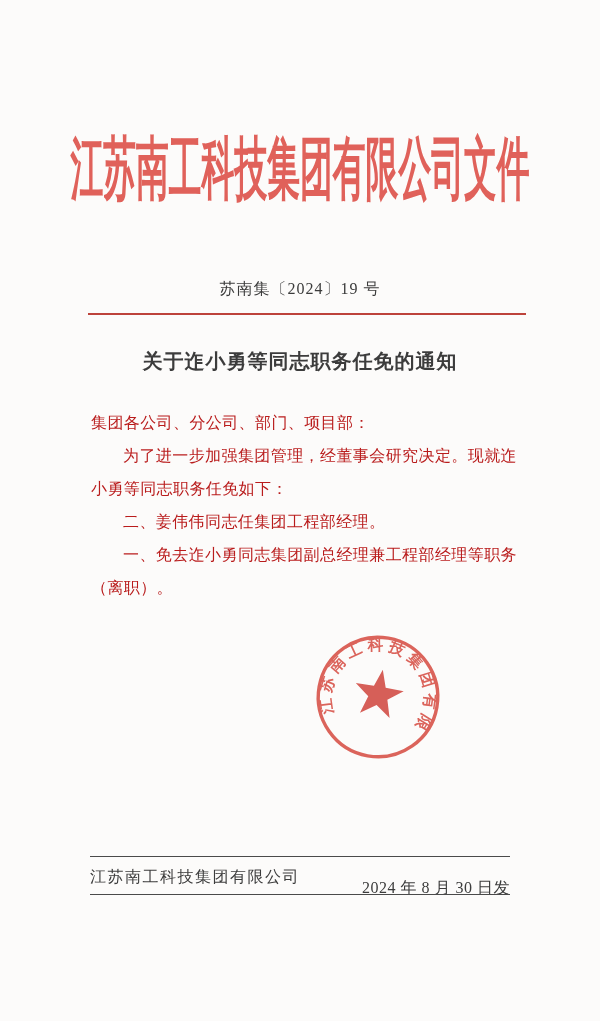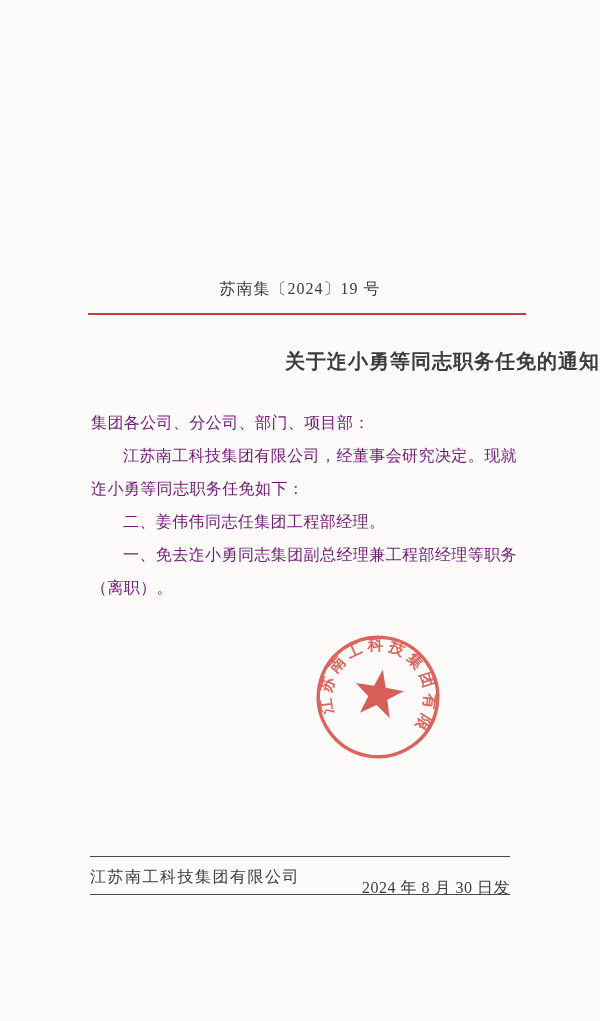--- a/index.html
+++ b/index.html
@@ -32,27 +32,27 @@
     position:absolute;top:279px;left:0;width:100%;
     text-align:center;
     font-size:16px;letter-spacing:1px;color:#3b3b3b;
   }
   .red-rule{
     position:absolute;top:313px;left:88px;width:438px;height:2px;
     background:#bd433b;
   }
   .doc-title{
     position:absolute;top:348px;left:0;width:100%;
-    text-align:right;
+    text-align:center;
     font-size:20px;font-weight:700;letter-spacing:1px;color:#3c3c3c;
   }
   .body-block{
     position:absolute;top:406px;left:91px;width:426px;
     font-size:16px;line-height:33px;letter-spacing:0.4px;
-    text-align:justify;color:#701a75;
+    text-align:justify;color:#b91c1c;
   }
   .body-block p{margin:0;}
   .body-block p.indent{text-indent:2em;}
   
   .sign-date{
     position:absolute;top:726px;left:318px;
     font-size:16px;letter-spacing:1.5px;color:#3c3c3c;
     z-index:1;
   }
   .seal{
@@ -82,30 +82,33 @@
     font-size:16px;color:#3c3c3c;
   }
   .footer-row .company{letter-spacing:1.5px;}
   .footer-row .issue-date{letter-spacing:0.5px;margin-top:23px;}
 </style>
 </head>
 <body>
 
 <div class="page">
 
+  <div class="banner">
+    <span class="banner-text">江苏南工科技集团有限公司文件</span>
+  </div>
 
   <div class="doc-number">苏南集〔2024〕19 号</div>
 
   <div class="red-rule"></div>
 
   <div class="doc-title">关于迮小勇等同志职务任免的通知</div>
 
   <div class="body-block">
     <p>集团各公司、分公司、部门、项目部：</p>
-    <p class="indent">江苏南工科技集团有限公司，经董事会研究决定。现就迮小勇等同志职务任免如下：</p>
+    <p class="indent">为了进一步加强集团管理，经董事会研究决定。现就迮小勇等同志职务任免如下：</p>
     <p class="indent">二、姜伟伟同志任集团工程部经理。</p>
     <p class="indent">一、免去迮小勇同志集团副总经理兼工程部经理等职务（离职）。</p>
   </div>
 
 
   <div class="seal">
     <svg viewBox="0 0 120 120">
       <circle class="ring" cx="60" cy="60" r="56"></circle>
       <path id="sealArc" d="M 21.9,82 A 44,44 0 1,1 98.1,82" fill="none"></path>
       <text class="seal-text">

